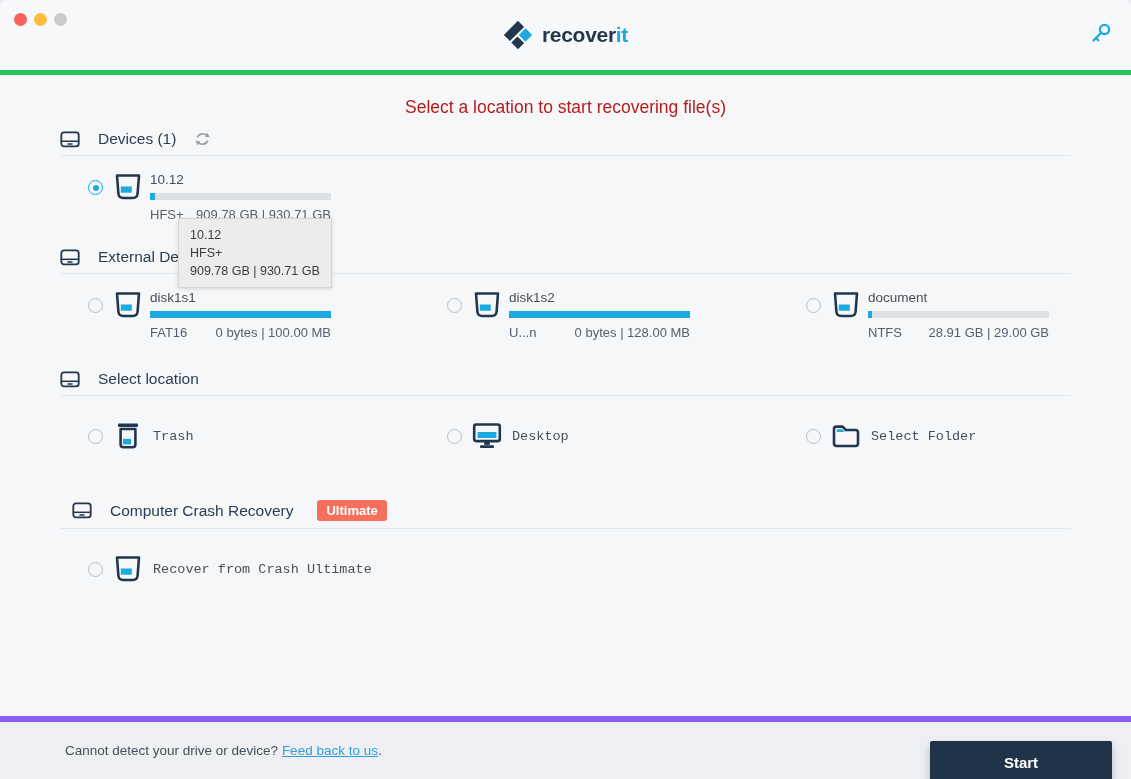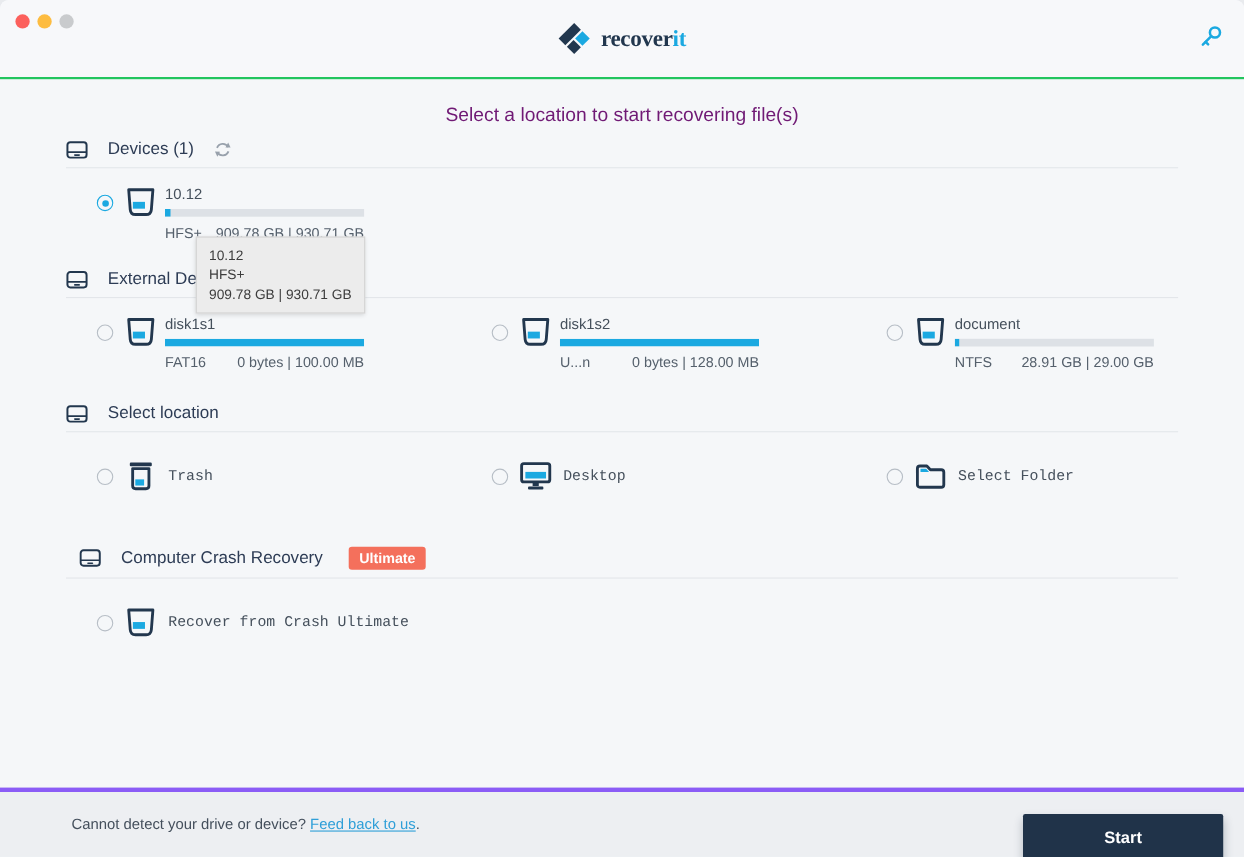--- a/index.html
+++ b/index.html
@@ -1,34 +1,34 @@
 <!DOCTYPE html>
 <html><head>
 <meta charset="utf-8">
 <style>
   html,body{margin:0;padding:0;}
   body{width:1131px;height:779px;font-family:"Liberation Sans","DejaVu Sans",sans-serif;background:#e9ebee;}
   .window{width:1131px;height:779px;display:flex;flex-direction:column;background:#f5f7f9;overflow:hidden;border-radius:8px 8px 0 0;}
 
   
-  .titlebar{position:relative;height:70px;flex:0 0 70px;background:#f7f8fa;border-bottom:2px solid #22c55e;
-            display:flex;align-items:center;justify-content:center;font-family:Liberation Serif, serif;}
+  .titlebar{position:relative;height:70px;flex:0 0 70px;background:#f7f8fa;border-bottom:5px solid #22c55e;
+            display:flex;align-items:center;justify-content:center;}
   .traffic{position:absolute;left:14px;top:13px;display:flex;gap:7px;}
   .dot{width:13px;height:13px;border-radius:50%;}
   .dot-red{background:#fc605c;}
   .dot-yellow{background:#fdbc40;}
   .dot-gray{background:#c9cbcd;}
   .logo{display:flex;align-items:center;gap:9px;}
   .logo-text{font-size:21px;font-weight:700;color:#22374e;letter-spacing:-0.3px;}
   .logo-text .accent{color:#1ba9e1;}
   .key-btn{position:absolute;right:16px;top:21px;width:28px;height:28px;background:none;border:none;padding:0;cursor:pointer;}
 
   
   main{flex:1;padding:0 60px;position:relative;}
-  .page-title{text-align:center;margin:22px 0 0;font-size:17.5px;font-weight:400;color:#701a75;}
+  .page-title{text-align:center;margin:22px 0 0;font-size:17.5px;font-weight:400;color:#b91c1c;}
 
   .section-head{display:flex;align-items:center;gap:18px;}
   .section-label{font-size:15.5px;color:#2d3c55;}
   .divider{height:1px;background:#e3e6ea;margin-top:7px;}
   .mt-sec1{margin-top:12px;}
   .mt-sec2{margin-top:26px;}
   .mt-sec3{margin-top:30px;}
   .mt-sec4{margin-top:48px;padding-left:12px;}
 
   .row{display:grid;grid-template-columns:359px 359px 1fr;padding-left:28px;margin-top:16px;}
@@ -53,21 +53,21 @@
            line-height:1.45;white-space:nowrap;}
 
   .loc-item{display:flex;align-items:center;cursor:pointer;font-family:Liberation Mono, monospace;}
   .loc-item .radio{margin-right:9px;}
   .loc-icon{width:32px;height:32px;margin-right:9px;}
   .loc-label{font-size:13.5px;color:#45505c;}
 
   .badge{background:#f4705c;color:#fff;font-size:13px;font-weight:700;padding:3px 9px;border-radius:3px;margin-left:6px;}
 
   
-  footer{flex:0 0 63px;height:63px;background:#edeff2;border-top:4px solid #8b5cf6;
+  footer{flex:0 0 63px;height:63px;background:#edeff2;border-top:6px solid #8b5cf6;
          display:flex;align-items:center;padding:0 19px 0 65px;box-sizing:border-box;}
   .footer-text{flex:1;font-size:13.5px;color:#444f5c;}
   .link{color:#2f9fd8;text-decoration:underline;cursor:pointer;}
   .start-btn{width:182px;height:44px;background:#203349;color:#fff;font-weight:700;font-size:15px;border:none;
              border-radius:2px;cursor:pointer;box-shadow:0 5px 9px rgba(32,51,73,.28);
              font-family:"Liberation Sans","DejaVu Sans",sans-serif;margin-top:24px;}
 </style>
 </head>
 <body>
 

